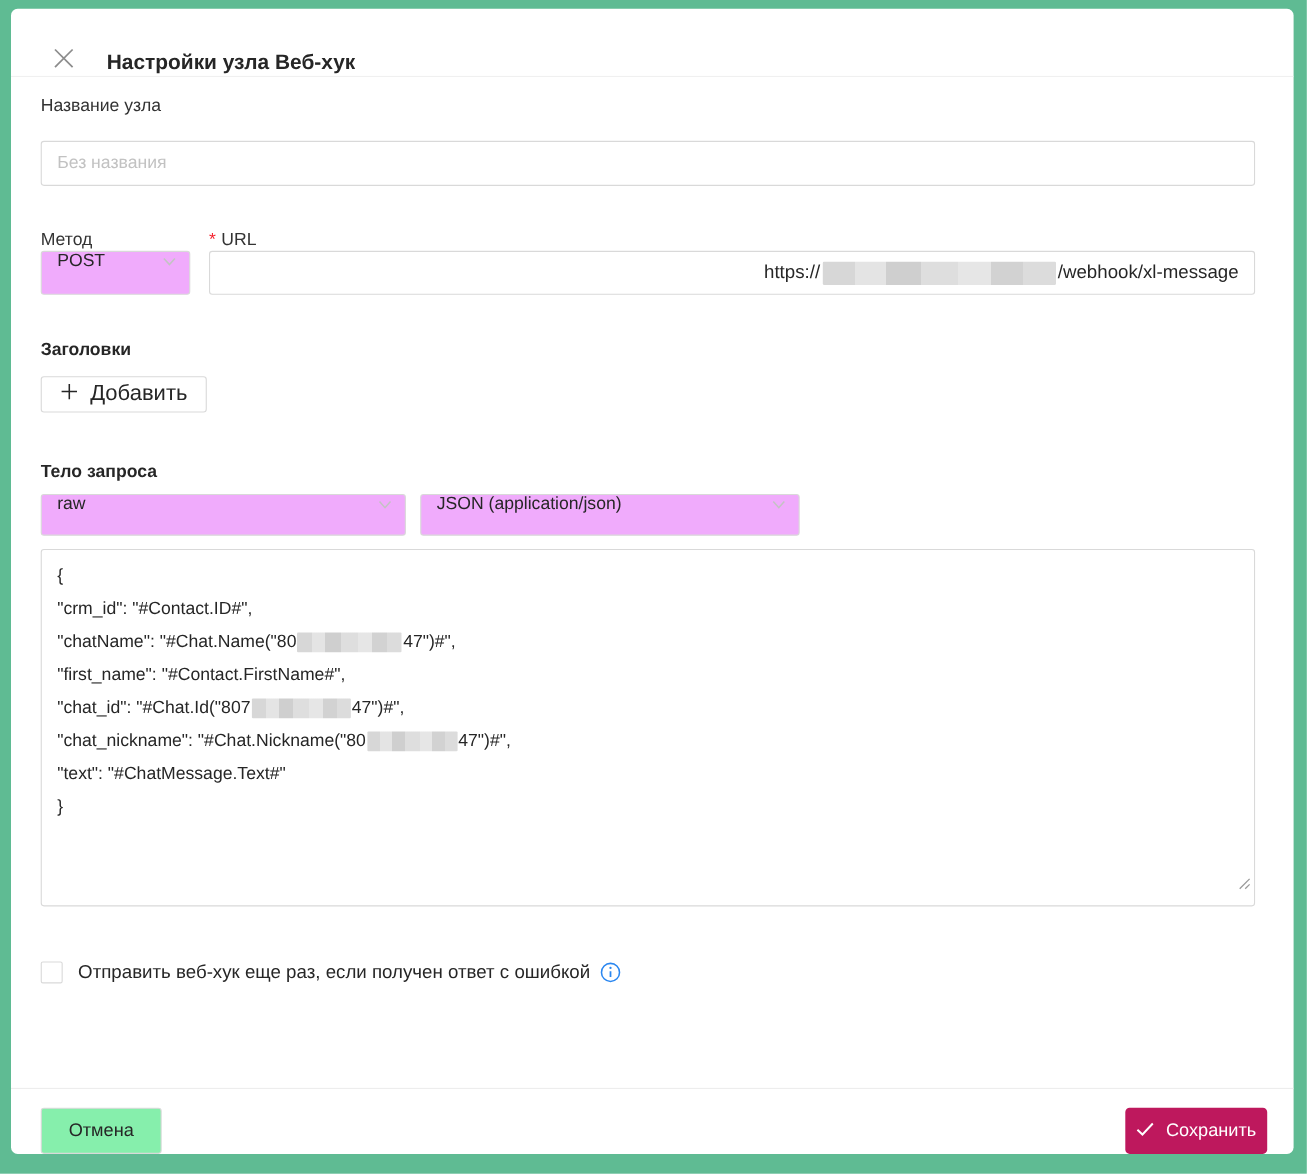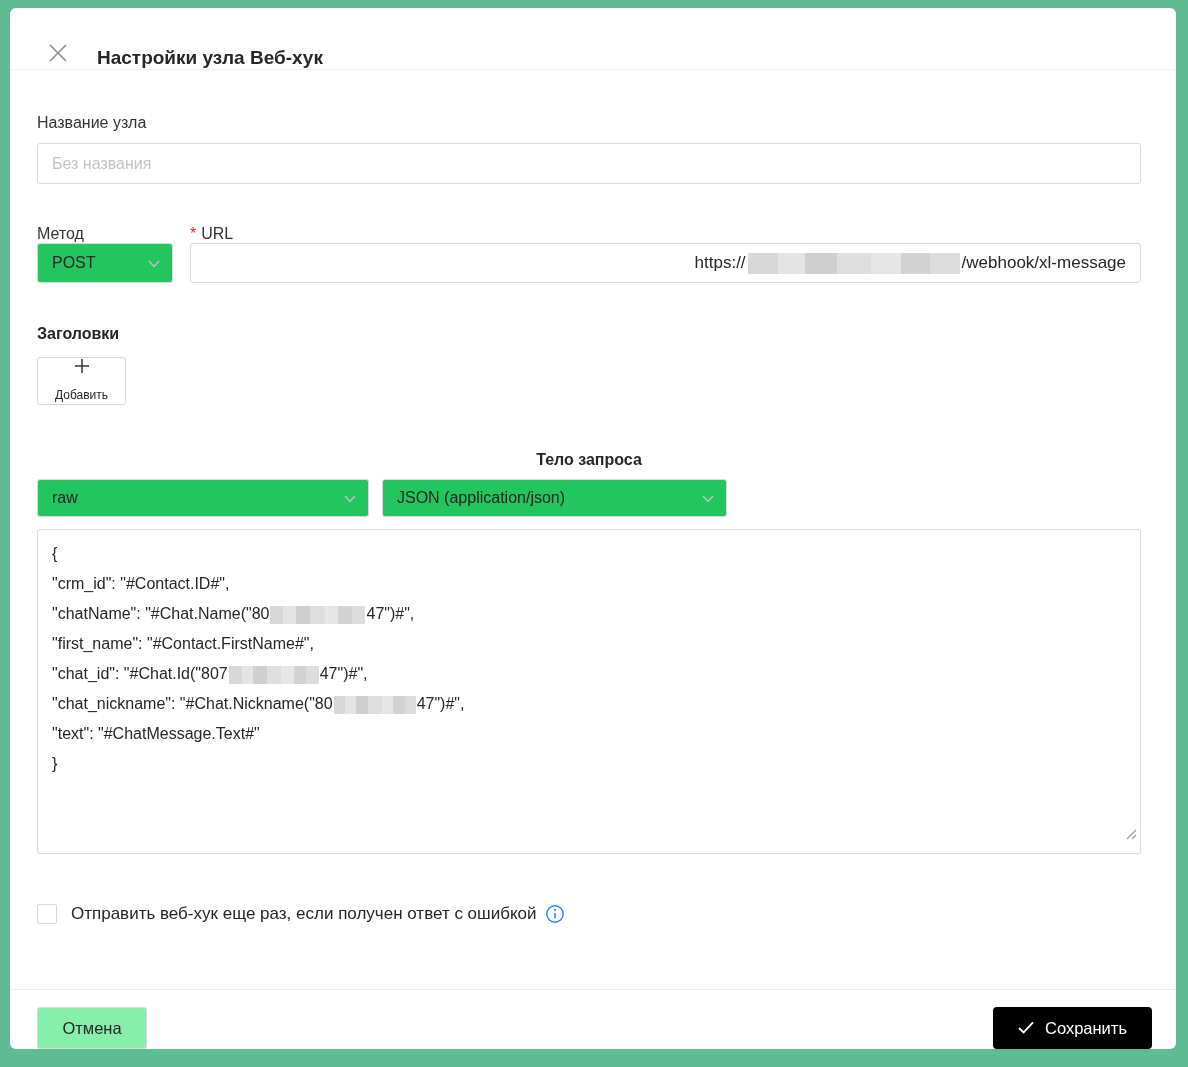--- a/index.html
+++ b/index.html
@@ -56,35 +56,34 @@
     border-radius: 3px;
     padding: 0 14px;
     font-size: 16px;
     font-family: "Liberation Sans", sans-serif;
     color: #262626;
     outline: none;
     background: #fff;
   }
   .text-input::placeholder { color: #c2c2c2; }
 
-  .name-label { margin-top: 44px; }
-  .name-input { margin-top: 11px; }
+  .name-label { margin-top: 18px; }
+  .name-input { margin-top: 22px; }
 
   .method-url-row { margin-top: 41px; display: flex; }
   .method-col { width: 136px; flex: 0 0 136px; }
   .url-col { flex: 1 1 auto; margin-left: 17px; }
   .method-url-row .field-label { display: block; }
 
   .select-box {
     height: 40px;
     border: 1px solid #d9d9d9;
     border-radius: 3px;
-    background: #22c55e;
-    display: flex;
-    align-items: center;
+    background: #f0abfc;
+    display: flex;
     justify-content: space-between;
     padding: 0 12px 0 14px;
     font-size: 16px;
     cursor: pointer;
   }
   .url-input-box {
     height: 40px;
     border: 1px solid #d9d9d9;
     border-radius: 3px;
     background: #fff;
@@ -110,36 +109,35 @@
   }
   .url-redact { width: 212px; margin: 0 2px; }
   .inline-redact { height: 18px; margin: 0 1px; }
   .w95 { width: 95px; }
   .w90 { width: 90px; }
   .w82 { width: 82px; }
 
   .headers-label { margin-top: 42px; }
   .add-header-btn {
     margin-top: 14px;
-    height: 48px;
+    height: 33px;
     display: inline-flex;
     align-items: center;
     gap: 11px;
     padding: 0 17px;
     background: #fff;
     border: 1px solid #d9d9d9;
     border-radius: 3px;
-    font-size: 12px;
-    font-family: "Liberation Sans", sans-serif;
-    color: #262626;
-    cursor: pointer;
-    flex-direction: column;
-  }
-
-  .body-label { margin-top: 46px; text-align: center; }
+    font-size: 20px;
+    font-family: "Liberation Sans", sans-serif;
+    color: #262626;
+    cursor: pointer;
+  }
+
+  .body-label { margin-top: 46px; }
   .body-selects { margin-top: 10px; display: flex; }
   .raw-select { width: 332px; height: 38px; }
   .content-type-select { width: 345px; height: 38px; margin-left: 13px; }
 
   .body-editor {
     margin-top: 12px;
     height: 325px;
     border: 1px solid #d9d9d9;
     border-radius: 3px;
     padding: 9px 14px;
@@ -194,22 +192,22 @@
     font-size: 16.5px;
     font-family: "Liberation Sans", sans-serif;
     color: #262626;
     cursor: pointer;
   }
   .save-btn {
     height: 42px;
     display: inline-flex;
     align-items: center;
     gap: 11px;
-    padding: 0 25px;
-    background: #000000;
+    padding: 0 10px;
+    background: #be185d;
     border: none;
     border-radius: 4px;
     font-size: 16.5px;
     font-family: "Liberation Sans", sans-serif;
     color: #ffffff;
     cursor: pointer;
   }
 </style>
 </head>
 <body>

